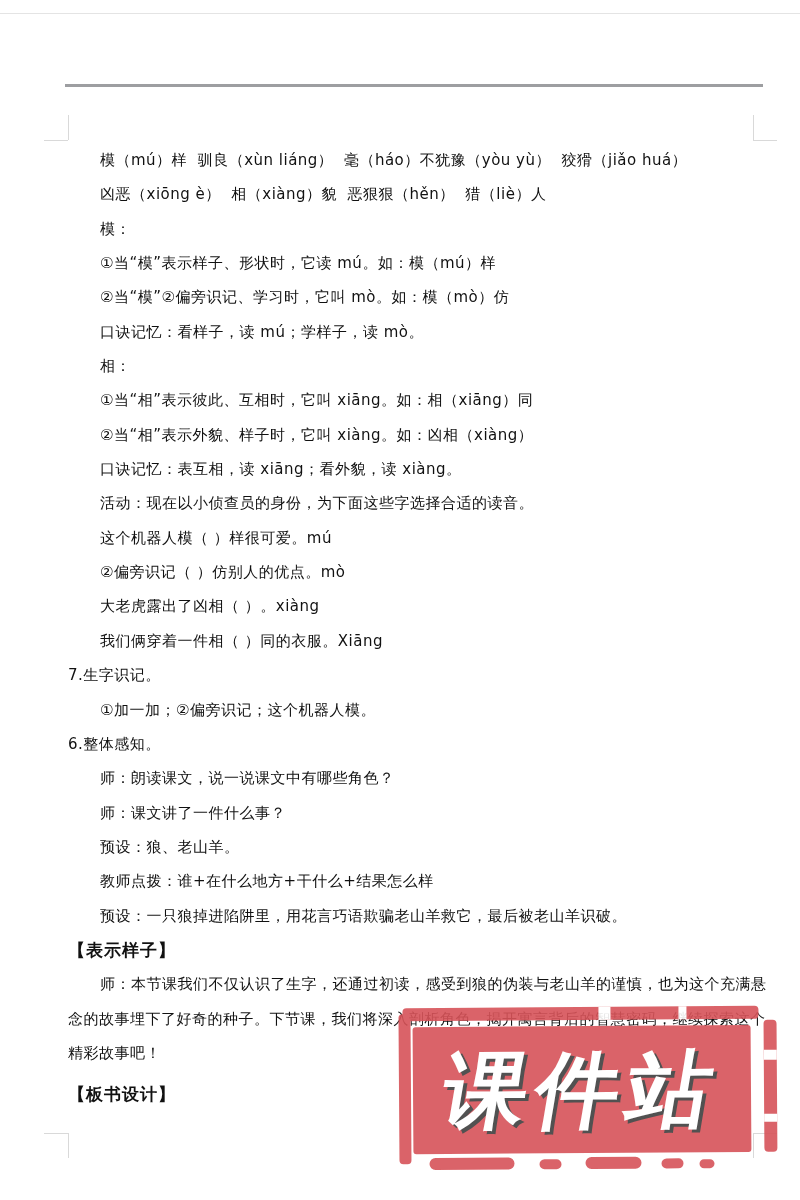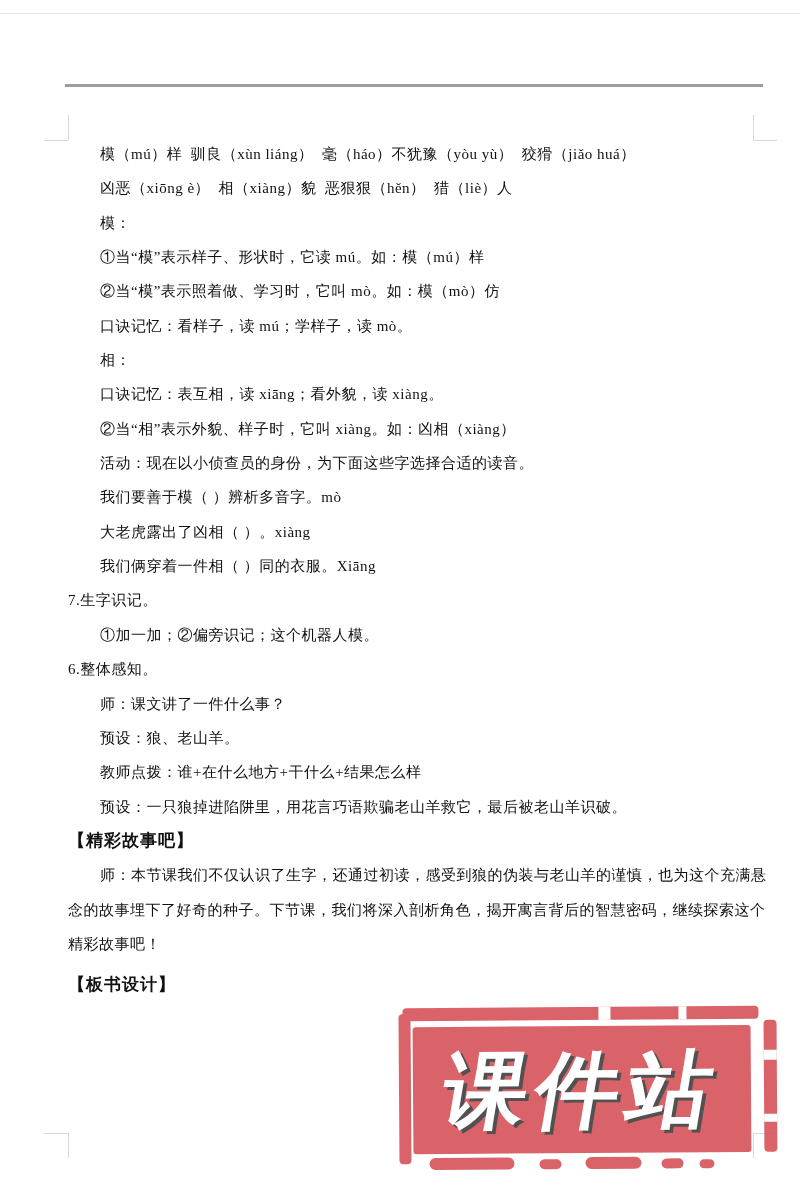--- a/index.html
+++ b/index.html
@@ -25,21 +25,21 @@
   .mk-tr .v{left:0;top:0;}
   .mk-tr .h{left:0;top:25px;}
   .mk-bl{left:44px;top:1133px;}
   .mk-bl .h{left:0;top:0;}
   .mk-bl .v{left:24px;top:0;}
   .mk-br{left:753px;top:1133px;}
   .mk-br .h{left:0;top:0;}
   .mk-br .v{left:0;top:0;}
 
   
-  .textflow{position:absolute;left:68px;top:137px;width:700px;z-index:1;font-family:Liberation Serif, serif;}
+  .textflow{position:absolute;left:68px;top:143px;width:700px;z-index:1;}
   .docline{
     height:34.35px;line-height:34.35px;
     font-size:15px;letter-spacing:0.5px;
     white-space:pre;
   }
   .docline.ind{padding-left:32px;}
   .docline.hd{font-weight:bold;font-size:17px;letter-spacing:1px;}
   .docline.gap{margin-top:7px;}
 
   
@@ -89,37 +89,40 @@
 <div class="mark mk-br">
     <span class="h"></span>
     <span class="v"></span>
   </div>
 
 <div class="textflow">
     <div class="docline ind">模（mú）样  驯良（xùn liáng）  毫（háo）不犹豫（yòu yù）  狡猾（jiǎo huá）</div>
     <div class="docline ind">凶恶（xiōng è）  相（xiàng）貌  恶狠狠（hěn）  猎（liè）人</div>
     <div class="docline ind">模：</div>
     <div class="docline ind">①当“模”表示样子、形状时，它读 mú。如：模（mú）样</div>
-    <div class="docline ind">②当“模”表示照着做、学习时，它叫 mò。如：模（mò）仿</div>
+    <div class="docline ind">②当“模”②偏旁识记、学习时，它叫 mò。如：模（mò）仿</div>
     <div class="docline ind">口诀记忆：看样子，读 mú；学样子，读 mò。</div>
     <div class="docline ind">相：</div>
+    <div class="docline ind">①当“相”表示彼此、互相时，它叫 xiāng。如：相（xiāng）同</div>
+    <div class="docline ind">②当“相”表示外貌、样子时，它叫 xiàng。如：凶相（xiàng）</div>
     <div class="docline ind">口诀记忆：表互相，读 xiāng；看外貌，读 xiàng。</div>
-    <div class="docline ind">②当“相”表示外貌、样子时，它叫 xiàng。如：凶相（xiàng）</div>
     <div class="docline ind">活动：现在以小侦查员的身份，为下面这些字选择合适的读音。</div>
-    <div class="docline ind">我们要善于模（ ）辨析多音字。mò</div>
+    <div class="docline ind">这个机器人模（ ）样很可爱。mú</div>
+    <div class="docline ind">②偏旁识记（ ）仿别人的优点。mò</div>
     <div class="docline ind">大老虎露出了凶相（ ）。xiàng</div>
     <div class="docline ind">我们俩穿着一件相（ ）同的衣服。Xiāng</div>
     <div class="docline">7.生字识记。</div>
     <div class="docline ind">①加一加；②偏旁识记；这个机器人模。</div>
     <div class="docline">6.整体感知。</div>
+    <div class="docline ind">师：朗读课文，说一说课文中有哪些角色？</div>
     <div class="docline ind">师：课文讲了一件什么事？</div>
     <div class="docline ind">预设：狼、老山羊。</div>
     <div class="docline ind">教师点拨：谁+在什么地方+干什么+结果怎么样</div>
     <div class="docline ind">预设：一只狼掉进陷阱里，用花言巧语欺骗老山羊救它，最后被老山羊识破。</div>
-    <div class="docline hd">【精彩故事吧】</div>
+    <div class="docline hd">【表示样子】</div>
     <div class="docline ind">师：本节课我们不仅认识了生字，还通过初读，感受到狼的伪装与老山羊的谨慎，也为这个充满悬</div>
     <div class="docline">念的故事埋下了好奇的种子。下节课，我们将深入剖析角色，揭开寓言背后的智慧密码，继续探索这个</div>
     <div class="docline">精彩故事吧！</div>
     <div class="docline hd gap">【板书设计】</div>
   </div>
 
 <div class="stamp">
   <div class="bar bar-top"></div>
   <div class="bar bar-left"></div>
   <div class="bar bar-right"></div>

